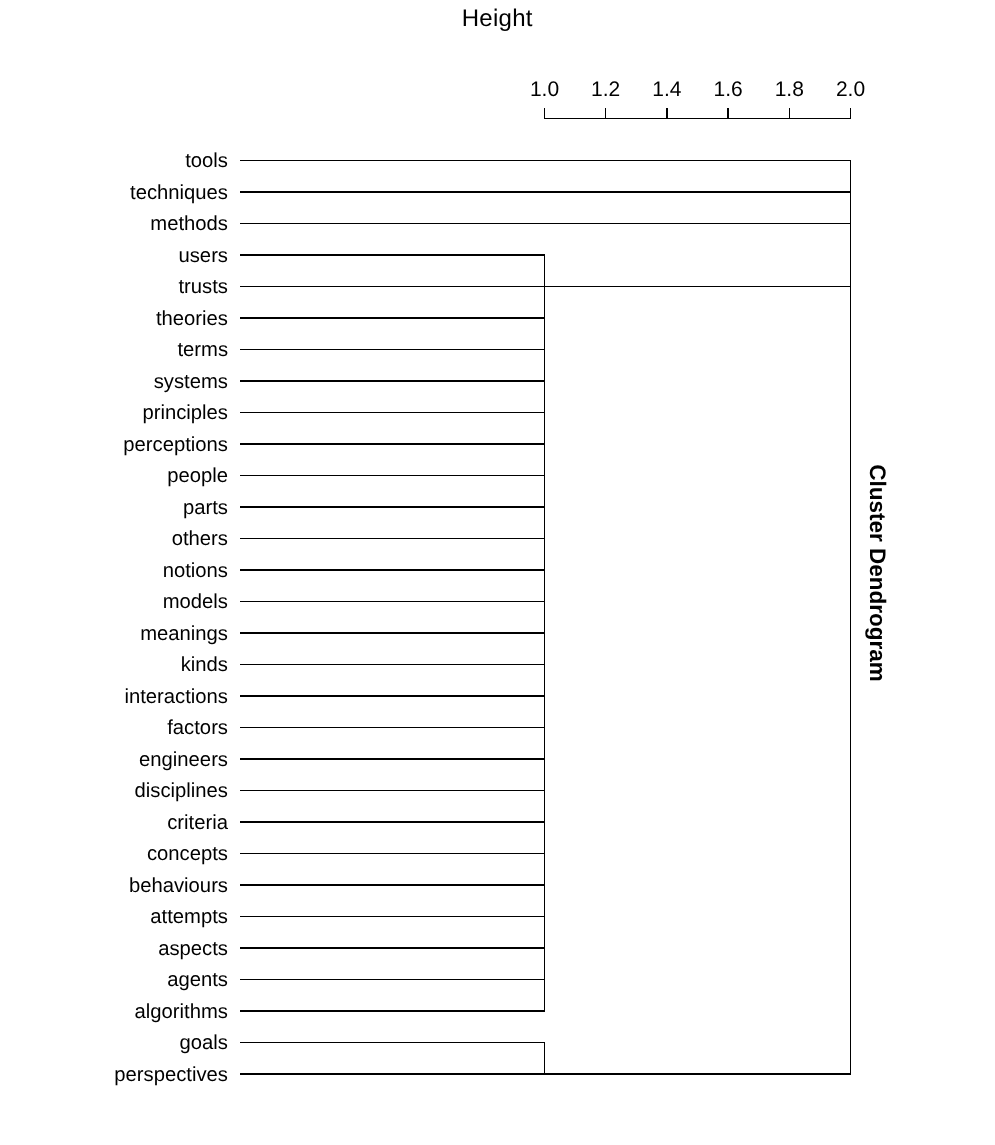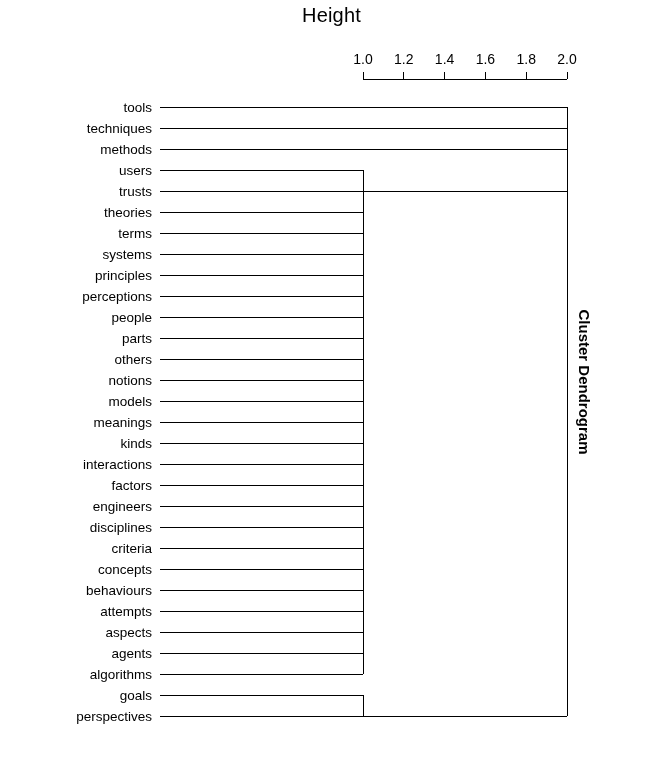--- a/index.html
+++ b/index.html
@@ -20,21 +20,21 @@
     left: 0; top: 0;
     width: 663px;
     height: 763px;
   }
   .chart-title {
     position: absolute;
     left: 0;
     top: 4px;
     width: 663px;
     text-align: center;
-    font-size: 20px;
+    font-size: 16px;
     letter-spacing: 0.2px;
   }
   .side-title {
     position: absolute;
     right: 6px;
     top: 50%;
     transform: translateY(-50%) rotate(90deg);
     transform-origin: center center;
     font-size: 15px;
     font-weight: bold;

